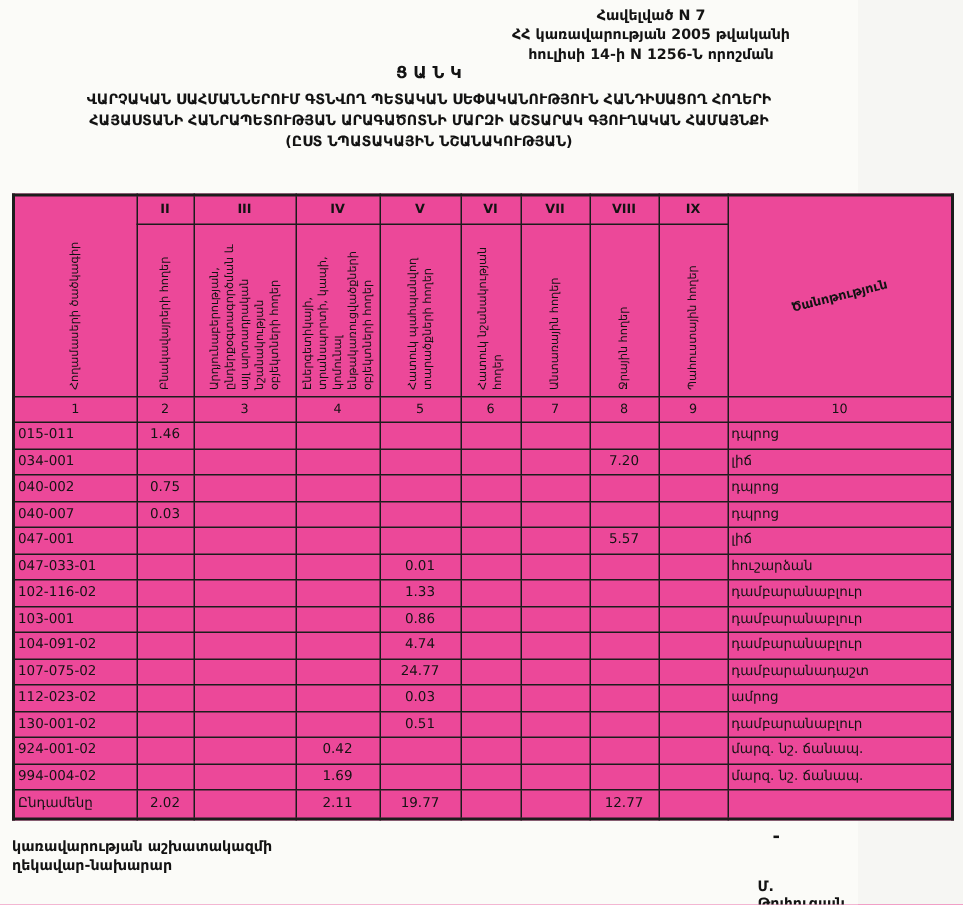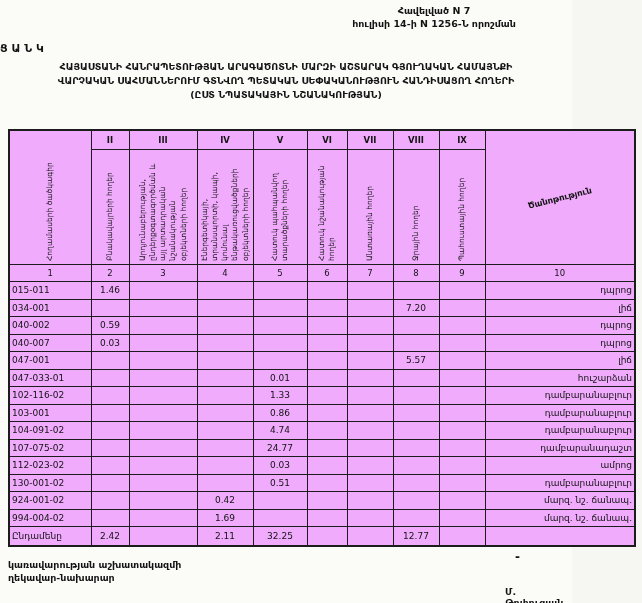--- a/index.html
+++ b/index.html
@@ -14,37 +14,37 @@
 
   
   .appendix{
     position:absolute;top:5px;right:8px;width:260px;
     text-align:center;font-size:9.5px;font-weight:bold;line-height:1.35;
   }
 
   
   .doc-title{
     position:absolute;top:42px;left:0;width:100%;
-    font-size:11px;font-weight:bold;
+    text-align:center;font-size:11px;font-weight:bold;
   }
 
   
   .subtitle{
     position:absolute;top:60px;left:0;width:100%;
     text-align:center;font-size:9.5px;font-weight:bold;line-height:14px;
   }
 
   
   table.doc-table{
     position:absolute;top:129px;left:8px;
     border-collapse:collapse;
     border:2px solid #1c1c1c;
     table-layout:fixed;
     width:626px;
-    background:#f0abfc;
+    background:#ec4899;
   }
   .doc-table td{
     border:1px solid #1c1c1c;
     padding:1px 2px;
     font-size:9px;
     overflow:hidden;
   }
   tr.roman-row td{height:16px;text-align:center;font-size:8.5px;font-weight:bold;}
   tr.vheader-row td{height:112px;text-align:center;vertical-align:bottom;}
   tr.numbers-row td{height:14px;text-align:center;font-size:8.5px;}
@@ -61,21 +61,21 @@
   }
   .vt-tall{height:126px;}
   .noteh{vertical-align:middle;text-align:center;}
   .slant{
     display:inline-block;
     transform:rotate(-14deg);
     font-size:8.5px;
   }
   .c-code{text-align:left;padding-left:4px;margin-top:40px;}
   .c-num{text-align:center;}
-  .c-note{text-align:right;padding-left:8px;}
+  .c-note{text-align:left;padding-left:8px;}
   tbody td{height:14.5px;}
   tr.total-row td{height:16px;}
 
   
   .stray-dash{position:absolute;top:550px;right:52px;font-size:12px;font-weight:bold;}
 
   
   .footer-left{
     position:absolute;top:558px;left:8px;
     font-size:9.5px;font-weight:bold;line-height:13px;
@@ -85,28 +85,29 @@
     font-size:9.5px;font-weight:bold;
   }
 </style>
 </head>
 <body>
 
 <div class="page">
 
   <div class="appendix">
     <div>Հավելված N 7</div>
+    <div>ՀՀ կառավարության 2005 թվականի</div>
     <div>հուլիսի 14-ի N 1256-Ն որոշման</div>
   </div>
 
   <div class="doc-title">Ց Ա Ն Կ</div>
 
   <div class="subtitle">
+    <div>ՎԱՐՉԱԿԱՆ ՍԱՀՄԱՆՆԵՐՈՒՄ ԳՏՆՎՈՂ ՊԵՏԱԿԱՆ ՍԵՓԱԿԱՆՈՒԹՅՈՒՆ ՀԱՆԴԻՍԱՑՈՂ ՀՈՂԵՐԻ</div>
     <div>ՀԱՅԱՍՏԱՆԻ ՀԱՆՐԱՊԵՏՈՒԹՅԱՆ ԱՐԱԳԱԾՈՏՆԻ ՄԱՐԶԻ ԱՇՏԱՐԱԿ ԳՅՈՒՂԱԿԱՆ ՀԱՄԱՅՆՔԻ</div>
-    <div>ՎԱՐՉԱԿԱՆ ՍԱՀՄԱՆՆԵՐՈՒՄ ԳՏՆՎՈՂ ՊԵՏԱԿԱՆ ՍԵՓԱԿԱՆՈՒԹՅՈՒՆ ՀԱՆԴԻՍԱՑՈՂ ՀՈՂԵՐԻ</div>
     <div>(ԸՍՏ ՆՊԱՏԱԿԱՅԻՆ ՆՇԱՆԱԿՈՒԹՅԱՆ)</div>
   </div>
 
   <table class="doc-table">
     <colgroup>
       <col style="width:82px">
         <col style="width:38px">
         <col style="width:68px">
       <col style="width:56px">
         <col style="width:54px">
@@ -172,21 +173,21 @@
           <td class="c-num"></td>
           <td class="c-num"></td>
           <td class="c-num"></td>
           <td class="c-num"></td>
           <td class="c-num">7.20</td>
           <td class="c-num"></td>
           <td class="c-note">լիճ</td>
         </tr>
         <tr class="data-row">
           <td class="c-code">040-002</td>
-          <td class="c-num">0.59</td>
+          <td class="c-num">0.75</td>
           <td class="c-num"></td>
           <td class="c-num"></td>
           <td class="c-num"></td>
           <td class="c-num"></td>
           <td class="c-num"></td>
           <td class="c-num"></td>
           <td class="c-num"></td>
           <td class="c-note">դպրոց</td>
         </tr>
         <tr class="data-row">
@@ -316,24 +317,24 @@
           <td class="c-num">1.69</td>
           <td class="c-num"></td>
           <td class="c-num"></td>
           <td class="c-num"></td>
           <td class="c-num"></td>
           <td class="c-num"></td>
           <td class="c-note">մարզ. նշ. ճանապ.</td>
         </tr>
         <tr class="total-row">
           <td class="c-code">Ընդամենը</td>
-          <td class="c-num">2.42</td>
+          <td class="c-num">2.02</td>
           <td class="c-num"></td>
           <td class="c-num">2.11</td>
-          <td class="c-num">32.25</td>
+          <td class="c-num">19.77</td>
           <td class="c-num"></td>
           <td class="c-num"></td>
           <td class="c-num">12.77</td>
           <td class="c-num"></td>
           <td class="c-note"></td>
         </tr>
       </tbody>
   </table>
 
   <div class="stray-dash">-</div>

